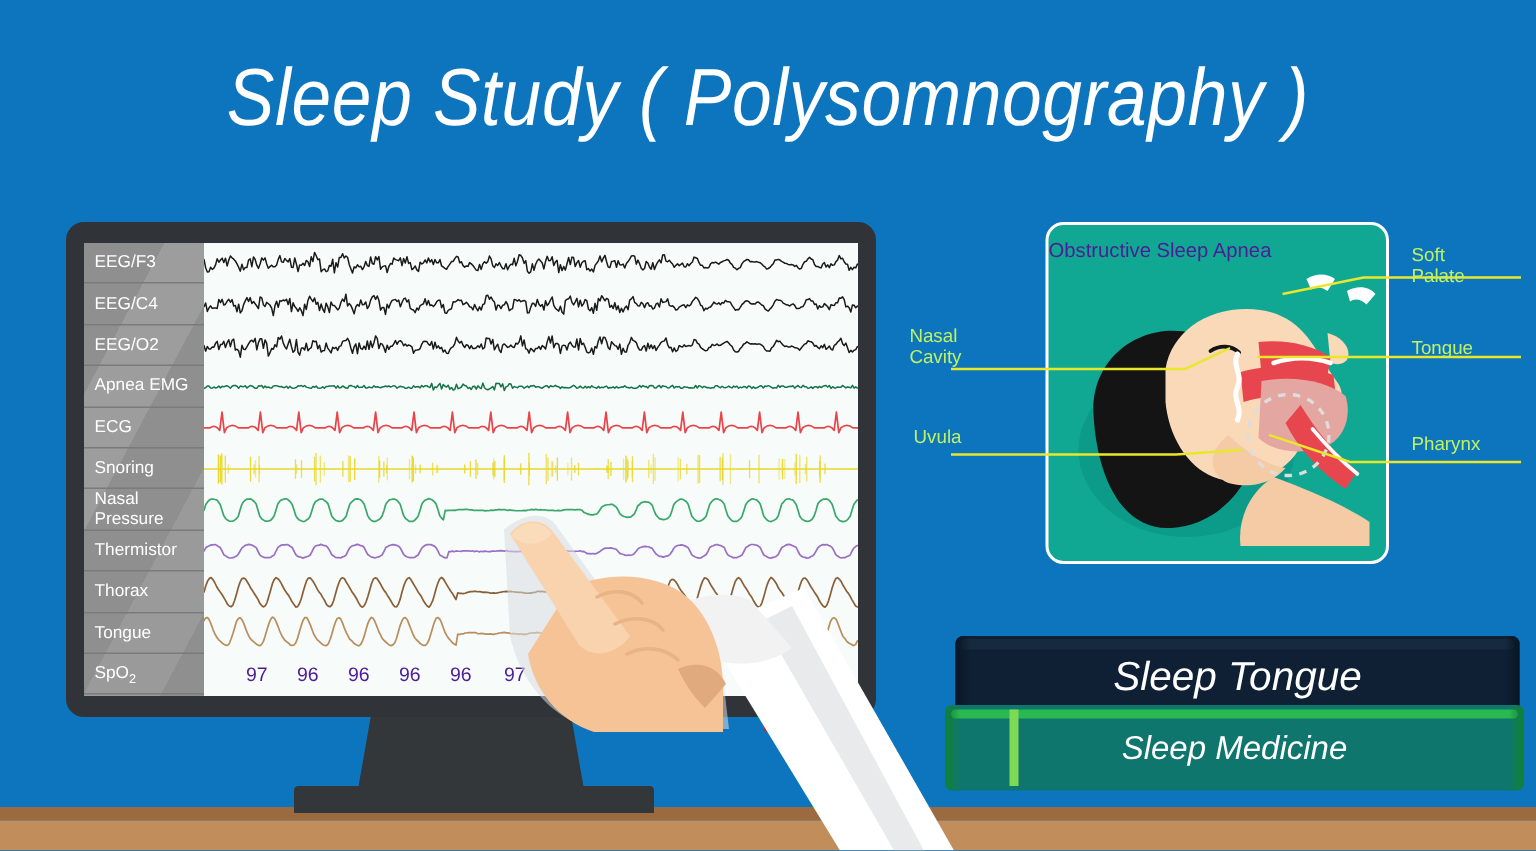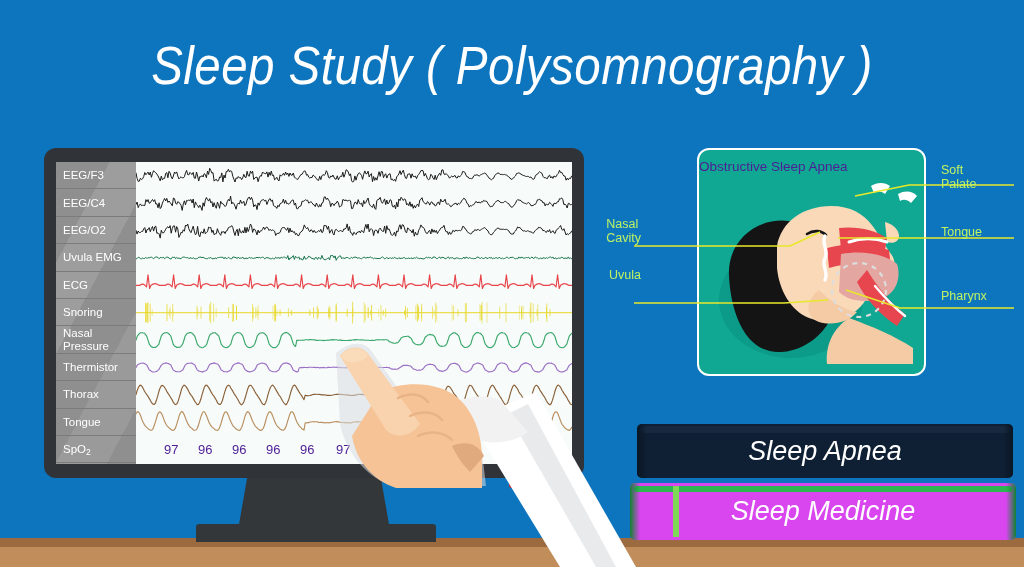--- a/index.html
+++ b/index.html
@@ -141,23 +141,23 @@
   .book-apnea {
     left:637px; top:424px; width:376px; height:54px;
     background:#0f2035;
     font-size:27px;
   }
   .book-apnea .cap-t {
     position:absolute; left:3px; top:2px; width:370px; height:7px;
     background:#16293f; border-radius:4px;
   }
   .book-medicine {
-    left:630px; top:483px; width:386px; height:57px;
-    background:#d946ef;
-    font-size:27px;
+    left:630px; top:470px; width:386px; height:57px;
+    background:#0f766e;
+    font-size:22px;
   }
   .book-medicine .cap-t {
     position:absolute; left:4px; top:3px; width:378px; height:6px;
     background:#2bb850; border-radius:4px;
   }
   .book-medicine .stripe {
     position:absolute; left:43px; top:3px; width:6px; height:51px;
     background:#7ed957;
   }
   .book .edge-l, .book .edge-r {
@@ -305,21 +305,21 @@
           <span class="spo2-val" style="left: 234px;">97</span>
           <span class="spo2-val" style="left: 268px;">97</span>
           <span class="spo2-val" style="left: 400px;">97</span>
         </div>
 
       <div class="label-col" id="label-col">
         <div class="sheen"></div>
       <div class="chan-label">EEG/F3</div>
           <div class="chan-label">EEG/C4</div>
           <div class="chan-label">EEG/O2</div>
-          <div class="chan-label">Uvula EMG</div>
+          <div class="chan-label">Apnea EMG</div>
           <div class="chan-label">ECG</div>
           <div class="chan-label">Snoring</div>
           <div class="chan-label two-line">Nasal<br>Pressure</div>
           <div class="chan-label">Thermistor</div>
           <div class="chan-label">Thorax</div>
           <div class="chan-label">Tongue</div>
           <div class="chan-label">SpO<sub>2</sub></div>
         </div>
 
     </div>
@@ -388,29 +388,29 @@
   </div>
   <div class="anat-label right" style="top:225px;">
     <span>Tongue</span>
   </div>
   <div class="anat-label right" style="top:289px;">
     <span>Pharynx</span>
   </div>
   <div class="anat-label left" style="top:217px;">
     <span>Nasal<br>Cavity</span>
   </div>
-  <div class="anat-label left" style="top:268px;">
+  <div class="anat-label left" style="top:284px;">
     <span>Uvula</span>
   </div>
 
   <div class="book book-apnea">
     <div class="cap-t"></div>
     <div class="edge-l"></div>
     <div class="edge-r"></div>
-    <span class="book-label">Sleep Apnea</span>
+    <span class="book-label">Sleep Tongue</span>
   </div>
   <div class="book book-medicine">
     <div class="cap-t"></div>
     <div class="stripe"></div>
     <div class="edge-l"></div>
     <div class="edge-r"></div>
     <span class="book-label">Sleep Medicine</span>
   </div>
 
   <svg class="hand-wrap">

